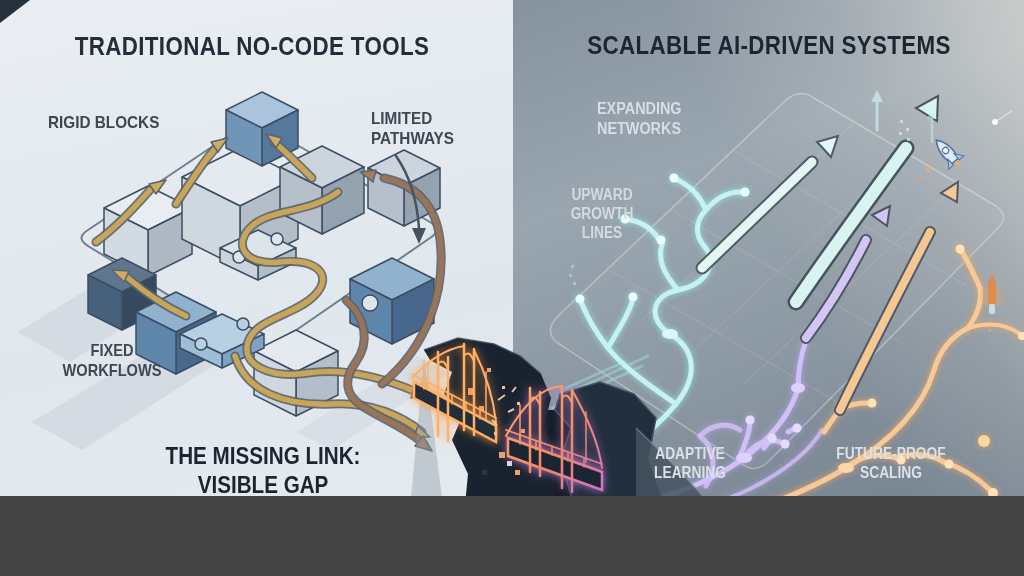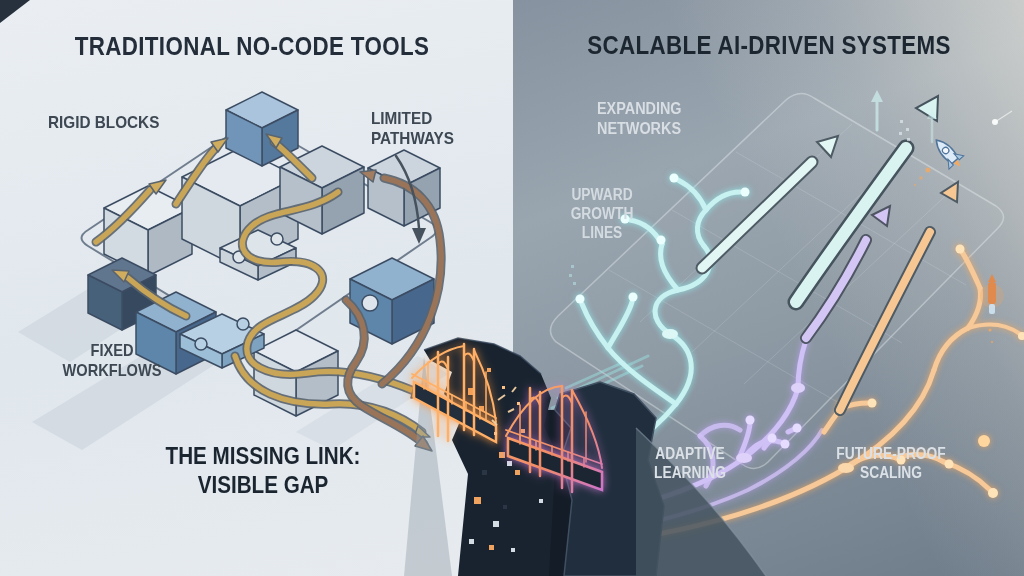--- a/index.html
+++ b/index.html
@@ -1,16 +1,16 @@
 <!DOCTYPE html>
 <html><head>
 <meta charset="utf-8">
 <style>
   html,body{margin:0;padding:0;background:#444;}
-  .stage{position:relative;width:1024px;height:576px;overflow:hidden;
+  .stage{position:relative;width:1024px;height:496px;overflow:hidden;
          font-family:"Liberation Sans",sans-serif;}
   .panel-left{position:absolute;left:0;top:0;width:513px;height:576px;
     background:linear-gradient(170deg,#eaeef2 0%,#e0e7ed 55%,#e7ebef 100%);}
   .panel-right{position:absolute;left:513px;top:0;width:511px;height:576px;
     background:linear-gradient(160deg,#86929f 0%,#99a5af 30%,#8b97a2 55%,#6e7c8a 100%);}
   .beam{position:absolute;left:513px;top:0;width:511px;height:576px;pointer-events:none;
     background:linear-gradient(244deg,rgba(243,238,227,.55) 0%,rgba(243,238,227,.16) 26%,rgba(243,238,227,0) 46%);}
   .art{position:absolute;left:0;top:0;width:1024px;height:576px;}
   .t{position:absolute;font-weight:700;margin:0;}
   .pre{white-space:pre-line;}

